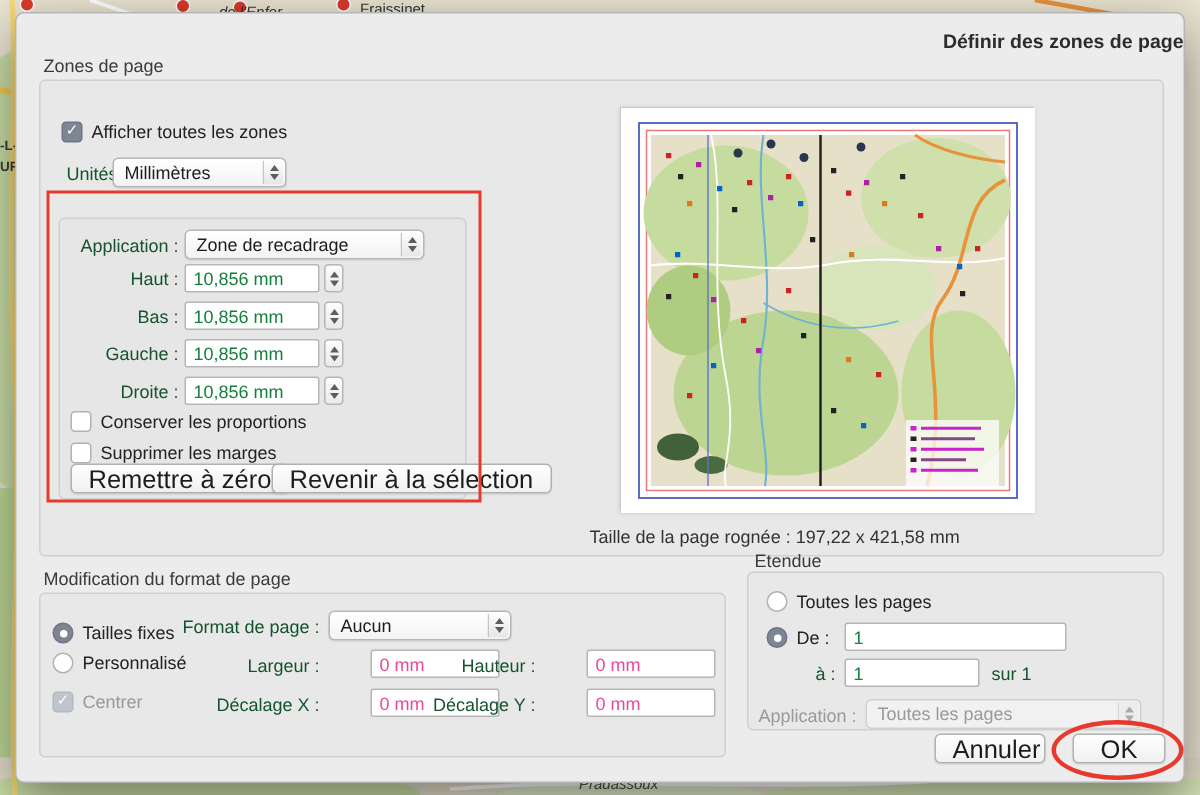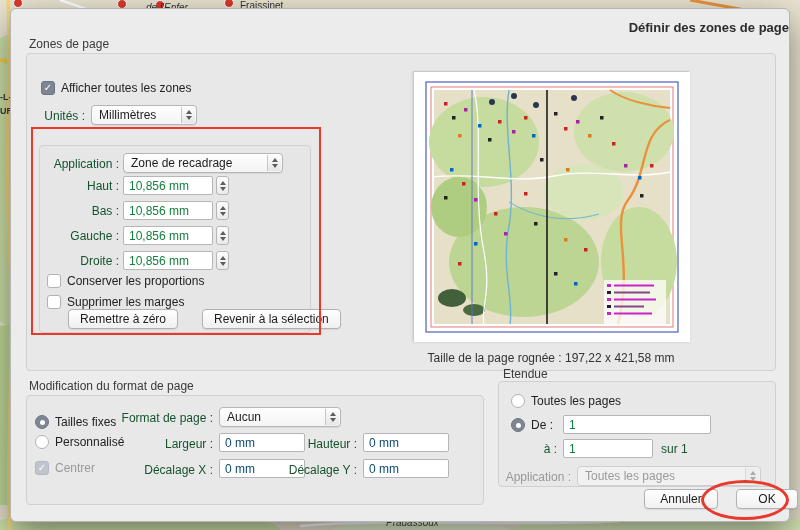--- a/index.html
+++ b/index.html
@@ -28,21 +28,21 @@
            justify-content:center; flex:0 0 14px; }
   .radio.on { background:#7e8694; border:1px solid #6d7584; }
   .radio.off { background:#fff; border:1px solid #b2b2b2; }
   .radio .dot { width:5px; height:5px; border-radius:50%; background:#fff; }
 
   .flabel { position:absolute; font-size:12px; color:#14532d; text-align:right; white-space:nowrap; }
   .flabel.dim, .lbl.dim { color:#999; }
 
   .field { position:absolute; height:19px; background:#fff; border:1px solid #b6b6b6;
            border-radius:2px; font-size:12px; font-family:inherit; color:#15803d; padding:0 5px; }
-  .field.dim { color:#0c4a6e; }
+  .field.dim { color:#ec4899;margin-left:28px; }
 
   .dropdown { position:absolute; height:20px; background:linear-gradient(#ffffff,#f3f3f3);
               border:1px solid #b6b6b6; border-radius:4px; display:flex; align-items:center;
               font-size:12px; color:#1d1d1d; padding:0 20px 0 7px; white-space:nowrap;
               box-shadow:0 1px 1px rgba(0,0,0,.07); }
   .dropdown.disabled { background:#f1f1f1; color:#9a9a9a; border-color:#cfcfcf; box-shadow:none; }
   .dd-btn { position:absolute; right:1px; top:1px; bottom:1px; width:14px;
             background:linear-gradient(#fdfdfd,#e6e6e6); border-left:1px solid #c6c6c6;
             border-radius:0 3px 3px 0; display:flex; flex-direction:column;
             align-items:center; justify-content:center; gap:2px; }
@@ -51,26 +51,26 @@
   .tri.up { border-bottom:4px solid #5d5d5d; }
   .tri.down { border-top:4px solid #5d5d5d; }
   .dropdown.disabled .tri.up { border-bottom-color:#aaa; }
   .dropdown.disabled .tri.down { border-top-color:#aaa; }
 
   .stepper { position:absolute; width:13px; height:19px; background:linear-gradient(#fdfdfd,#eaeaea);
              border:1px solid #b6b6b6; border-radius:3px; display:flex; flex-direction:column;
              align-items:center; justify-content:center; gap:2px; }
 
   .btn { position:absolute; height:20px; background:linear-gradient(#ffffff,#f0f0f0);
-         border:1px solid #b1b1b1; border-radius:4px; font-size:12px; font-family:inherit;
-         color:#1d1d1d; padding:0 11px; white-space:nowrap; box-shadow:0 1px 1px rgba(0,0,0,.08);margin-left:21px; }
+         border:1px solid #b1b1b1; border-radius:4px; font-size:17px; font-family:inherit;
+         color:#1d1d1d; padding:0 11px; white-space:nowrap; box-shadow:0 1px 1px rgba(0,0,0,.08); }
 
   .preview { position:absolute; left:402px; top:62px; width:276px; height:270px;
              background:#fff; border:1px solid #c9c9c9; box-shadow:0 1px 3px rgba(0,0,0,.15); }
-  .caption { position:absolute; left:382px; top:342px; width:316px; text-align:center;
+  .caption { position:absolute; left:382px; top:342px; width:316px; 
              font-size:12px; color:#333; white-space:nowrap; }
 
   .annot-rect { position:absolute; left:20px; top:118px; width:290px; height:208px;
                 border:2px solid #e8392d; z-index:20; pointer-events:none; }
   .annot-ellipse { position:absolute; left:690px; top:471px; width:88px; height:40px;
                    border:3px solid #e8392d; border-radius:50%; z-index:20; pointer-events:none; }
 </style>
 </head>
 <body>
 
@@ -106,21 +106,21 @@
 
   <span class="group-label" style="left:18px; top:28px;">Zones de page</span>
   <div class="groupbox" style="left:15px; top:44px; width:750px; height:318px;"></div>
 
   <div class="ctl" style="left:30px; top:72px;">
     <span class="cb checked">✓</span>
     <span class="lbl">Afficher toutes les zones</span>
   </div>
 
   <span class="flabel" style="left:26px; top:100px; width:48px;">Unités :</span>
-  <div class="dropdown" style="left:80px; top:96px; width:106px;">
+  <div class="dropdown" style="left:64px; top:96px; width:116px;">
     <span>Millimètres</span>
     <span class="dd-btn">
       <span class="tri up"></span>
         <span class="tri down"></span>
     </span>
   </div>
 
   <div class="groupbox" style="left:28px; top:136px; width:272px; height:188px; background:#e6e6e6;"></div>
 
   <span class="flabel" style="left:28px; top:148px; width:80px;">Application :</span>

